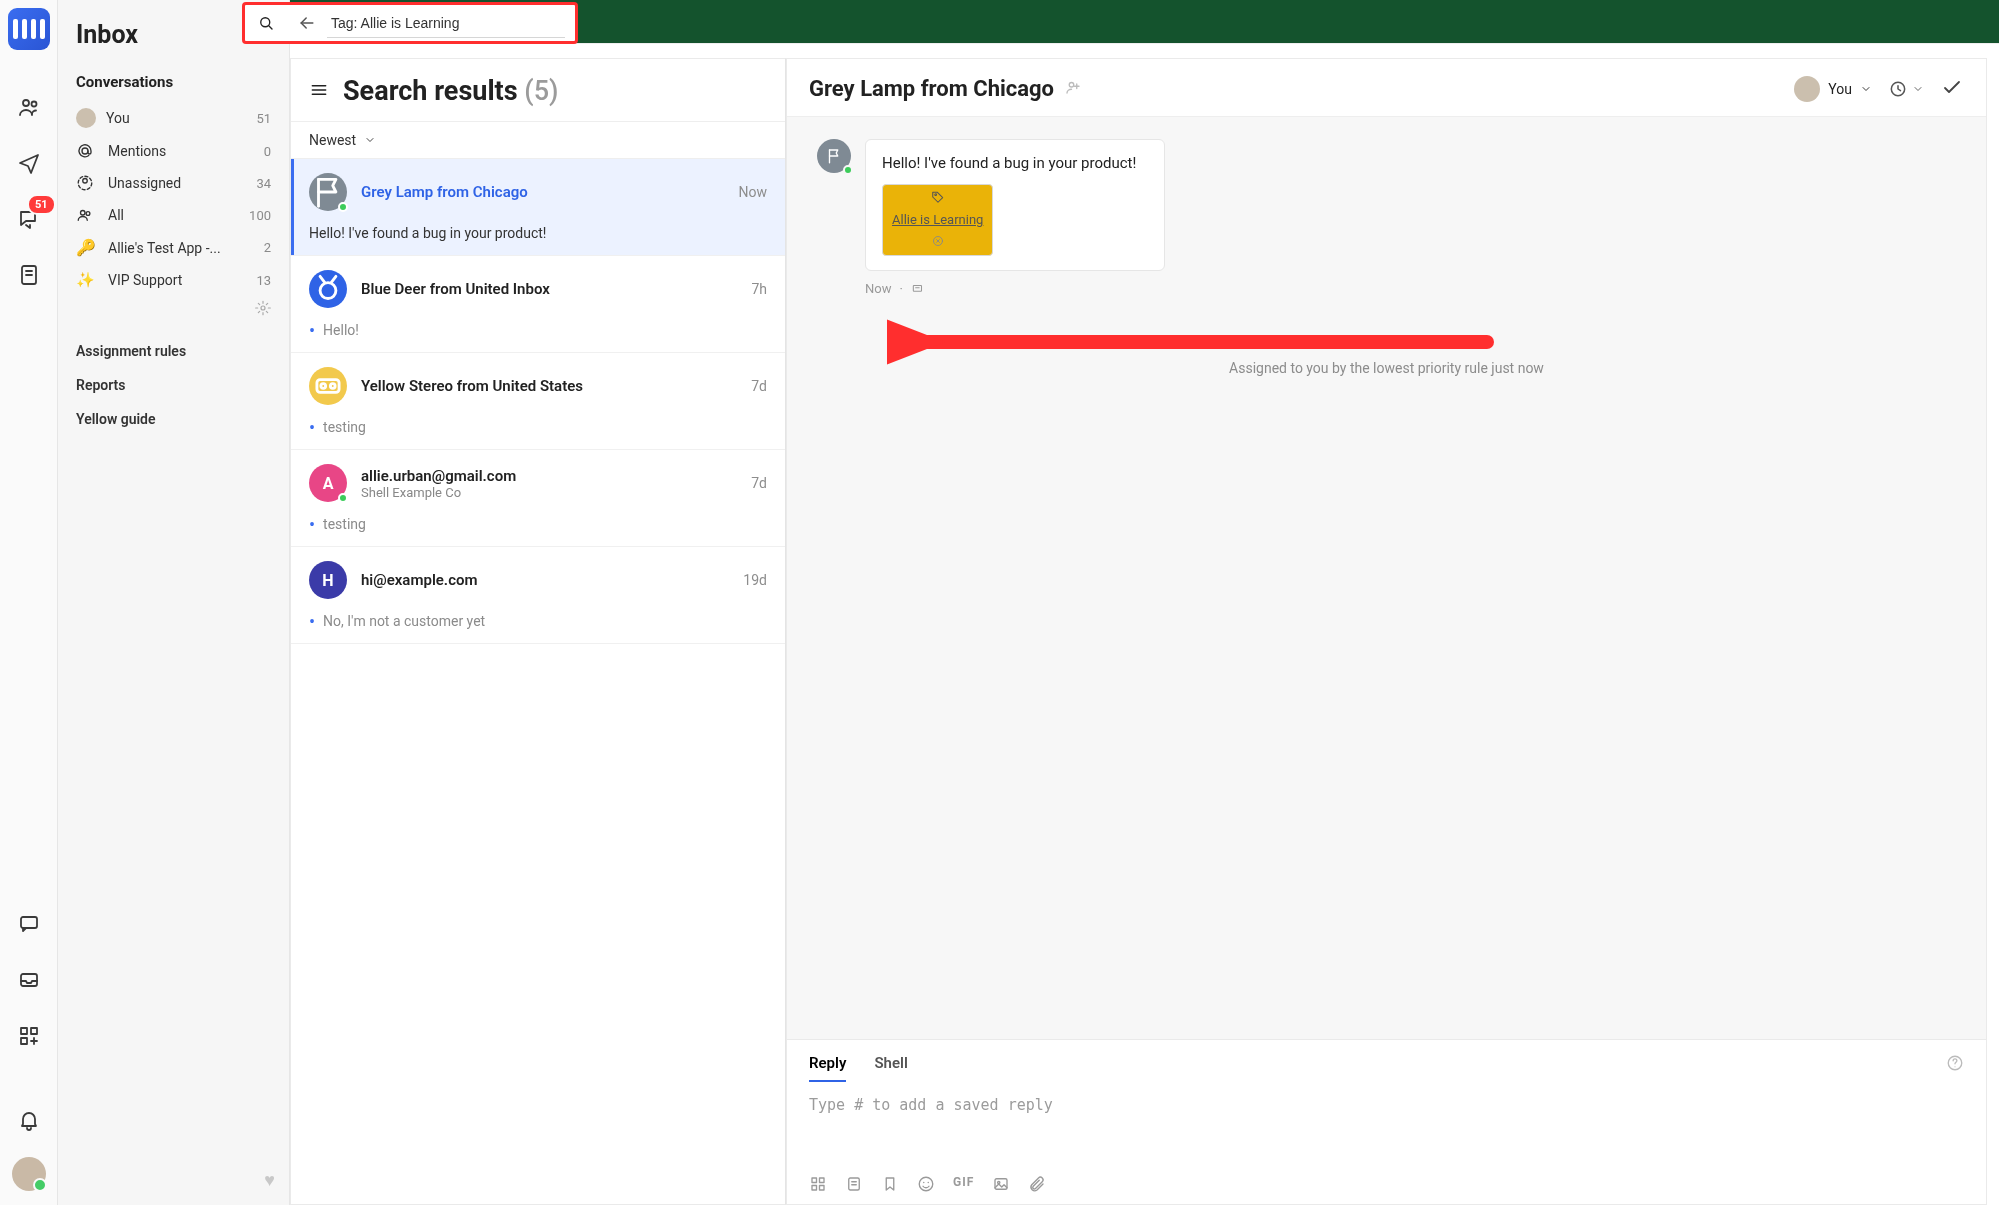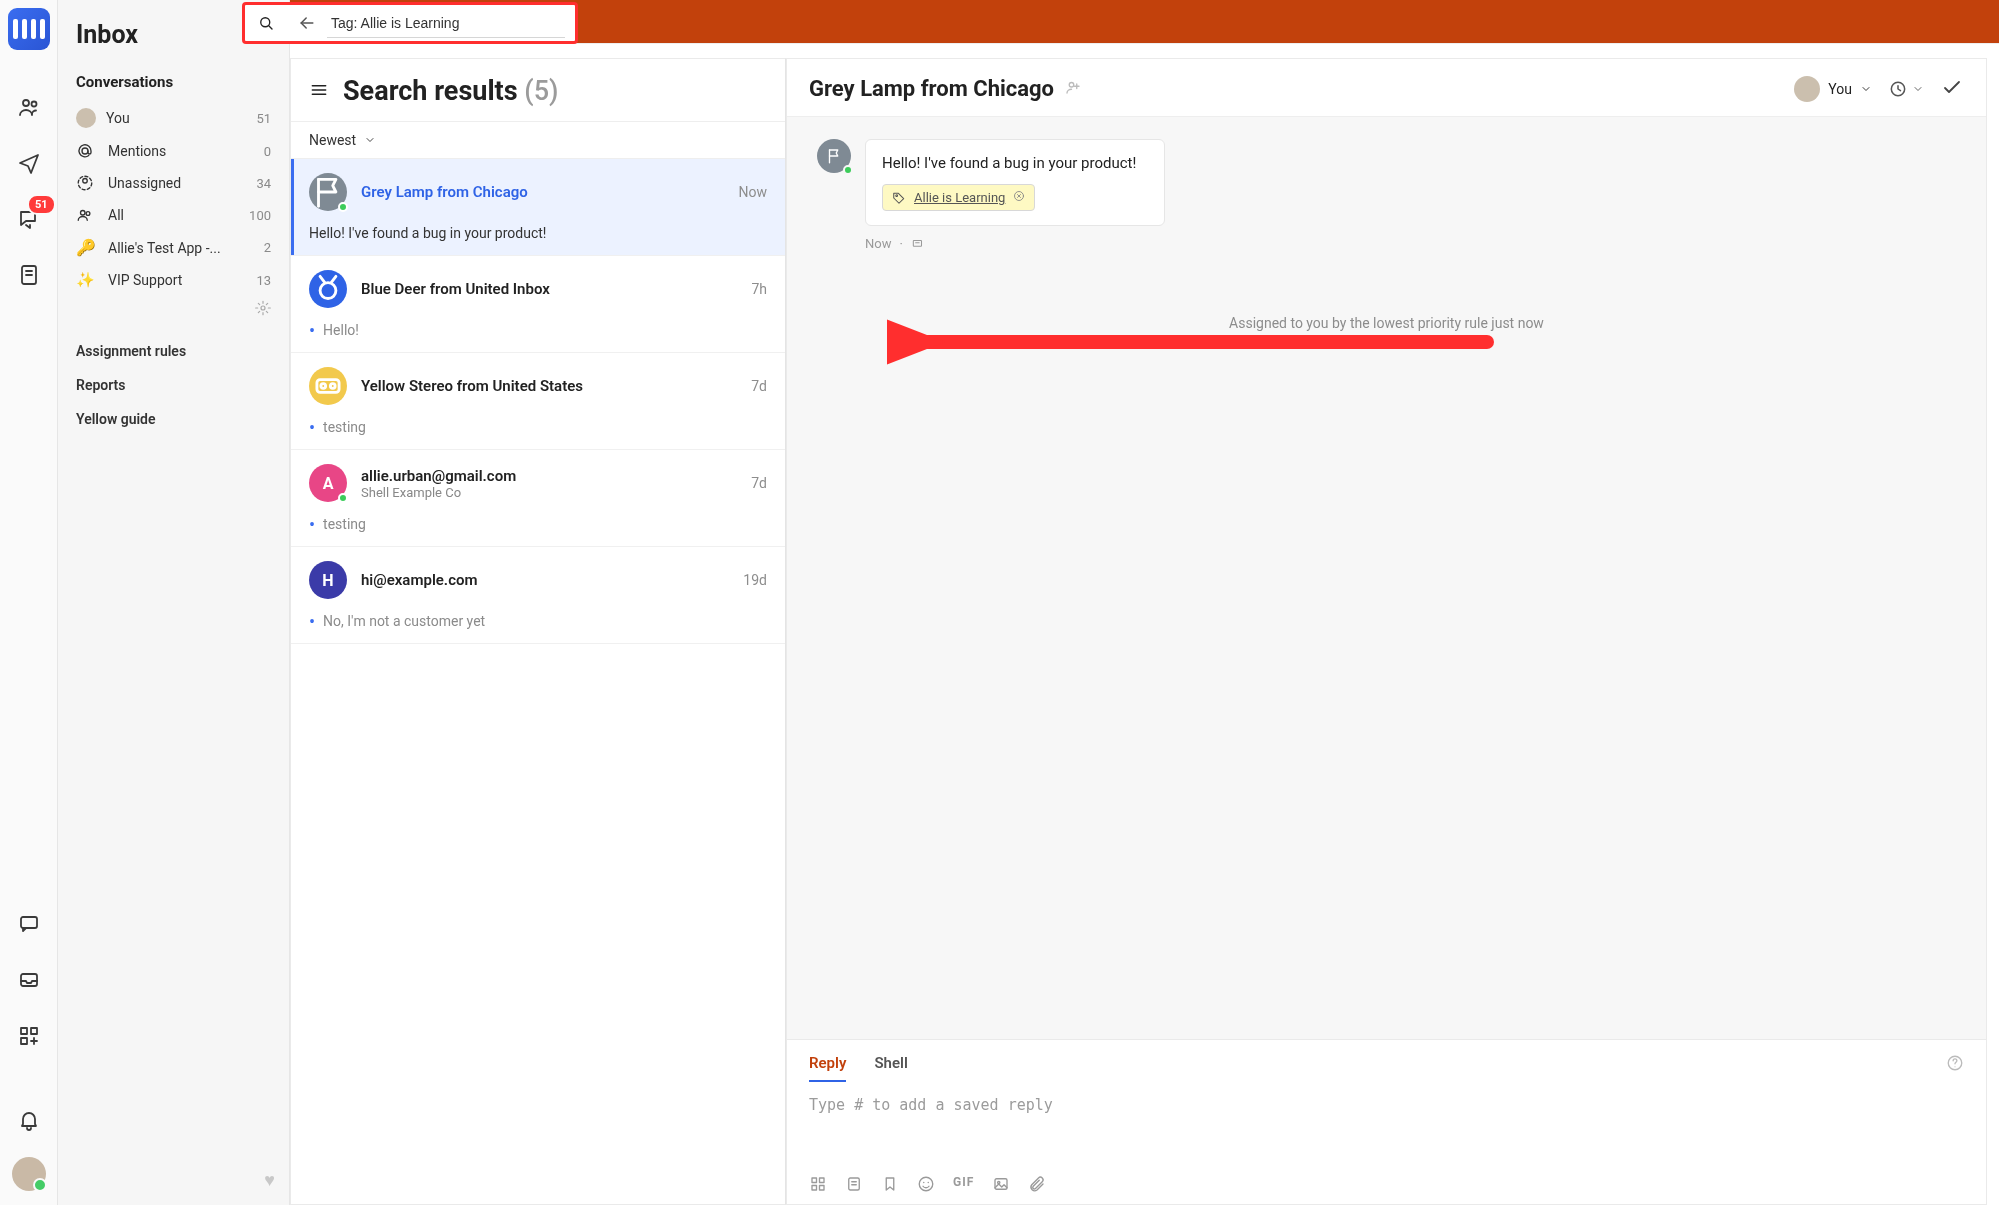--- a/index.html
+++ b/index.html
@@ -67,21 +67,21 @@
   .sb-avatar { width:20px; height:20px; border-radius:50%; background:#cbbfae; margin-right:10px;}
   .sb-key{font-size:16px;}
   .sb-star{font-size:15px;}
   .sb-gear { padding:4px 18px; display:flex; justify-content:flex-end; color:#aaa; cursor:pointer;}
   .sb-links { padding:14px 18px 0; }
   .sb-links div { padding:9px 0; font-weight:600; color:#333; cursor:pointer;}
   .sb-heart { position:absolute; right:14px; bottom:14px; color:#c8c8c8; font-size:18px;}
   
   .topbar {
     position:absolute; left:290px; right:0; top:0; height:44px;
-    background:#c2410c; border-bottom:1px solid #eee; z-index:6;
+    background:#14532d; border-bottom:1px solid #eee; z-index:6;
   }
   .search-wrap {
     position:absolute; left:-48px; top:2px;
     width:336px; height:42px;
     border:3px solid #ff2e2e; border-radius:4px;
     display:flex; align-items:center;
     background:#fff;
   }
   .search-wrap .search-icon-btn {
     width:42px; height:100%; display:flex; align-items:center; justify-content:center;
@@ -153,35 +153,35 @@
   .msgrow .av { width:34px;height:34px;border-radius:50%;background:#7f8a94;display:flex;align-items:center;justify-content:center;position:relative;}
   .msgrow .av svg{width:18px;height:18px;stroke:#fff;fill:none;}
   .msgrow .av .dot-on{position:absolute;right:-2px;bottom:-2px;width:10px;height:10px;background:#3ccc5a;border:2px solid #f7f7f7;border-radius:50%;}
   .bubble {
     background:#fff; border:1px solid #e6e6e6; border-radius:6px;
     padding:14px 16px; min-width:300px; max-width:380px;
   }
   .bubble .text { color:#222; font-size:15px; margin-bottom:12px;}
   .tag-chip {
     display:inline-flex; align-items:center; gap:8px;
-    border:1px solid #d8d8d8; background:#fef9c3; border-radius:4px;
-    padding:5px 9px; font-size:13px; color:#555;
+    border:1px solid #d8d8d8; background:#eab308; border-radius:4px;
+    padding:5px 9px; font-size:13px; color:#555;flex-direction:column;
   }
   .tag-chip .tagname { text-decoration:underline; cursor:pointer;}
   .tag-chip .xbtn { cursor:pointer; color:#888;}
   .msg-meta { padding:4px 30px 0 78px; color:#9a9a9a; font-size:13px; display:flex; align-items:center; gap:8px;}
   .assigned-note { text-align:center; color:#8c8c8c; font-size:14px; margin-top:64px;}
   .arrow-annot {
     position:absolute; top:180px; left:100px; pointer-events:none;
   }
   
   .composer { border-top:1px solid #eaeaea; background:#fff; padding:14px 22px 8px; }
   .composer-tabs { display:flex; gap:28px; }
   .composer-tabs .tab { padding-bottom:8px; font-size:15px; font-weight:600; color:#555; cursor:pointer; }
-  .composer-tabs .tab.active { color:#c2410c; border-bottom:2px solid #2f63e6; }
+  .composer-tabs .tab.active { color:#000000; border-bottom:2px solid #2f63e6; }
   .composer-help { margin-left:auto; color:#bbb; cursor:pointer;}
   .composer textarea {
     width:100%; border:none; outline:none; resize:none; height:70px;
     font-size:15px; color:#333; margin-top:14px;
   }
   .composer textarea::placeholder{color:#9b9b9b;}
   .composer-toolbar { display:flex; gap:18px; color:#9a9a9a; padding-top:6px;}
   .composer-toolbar .tbtn{cursor:pointer;}
   
   svg { fill:none; stroke:currentColor; stroke-width:1.8; stroke-linecap:round; stroke-linejoin:round; }

